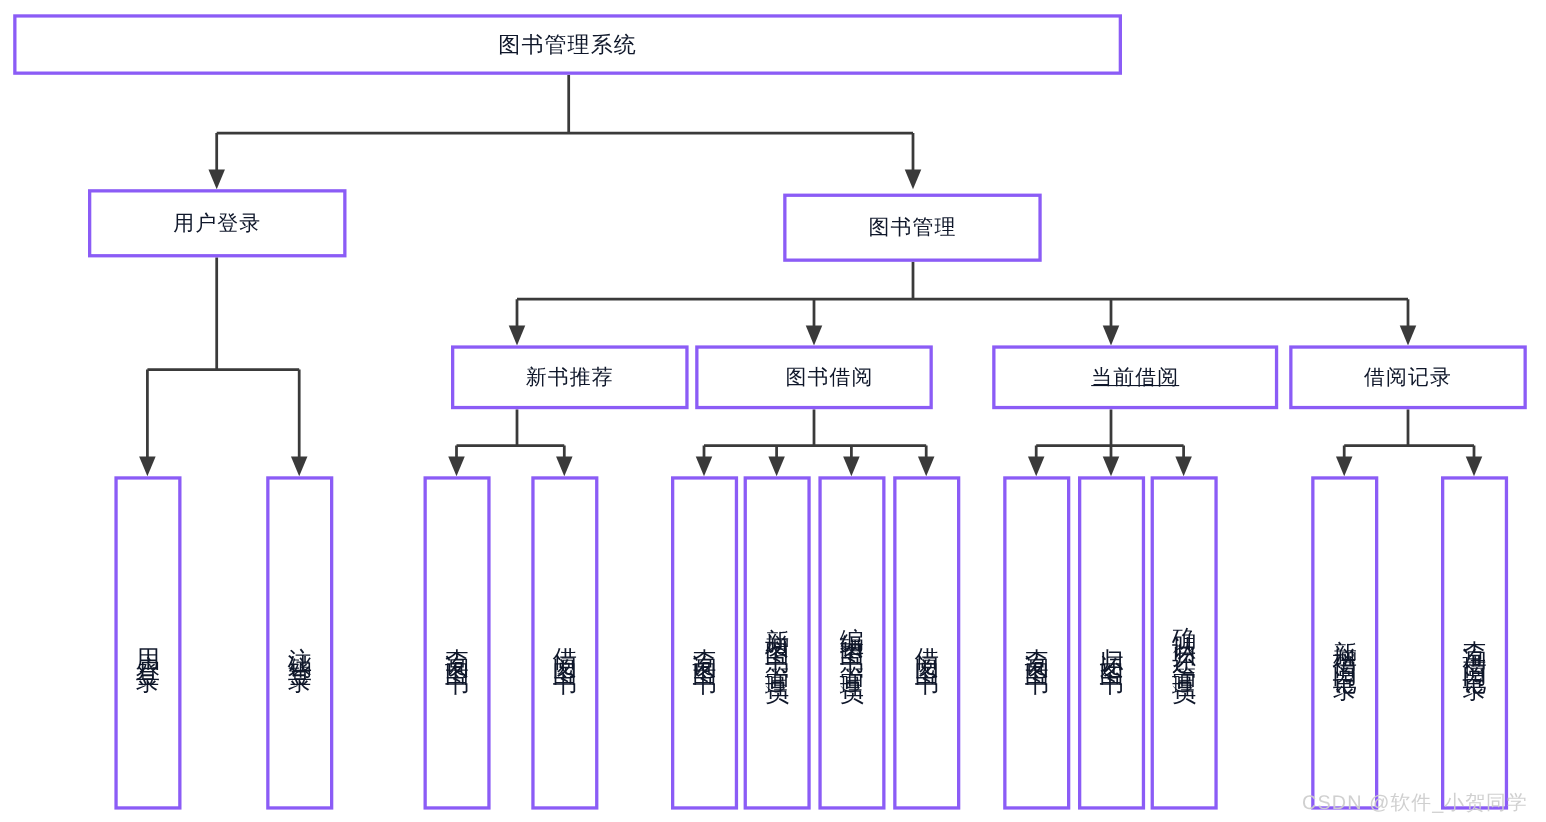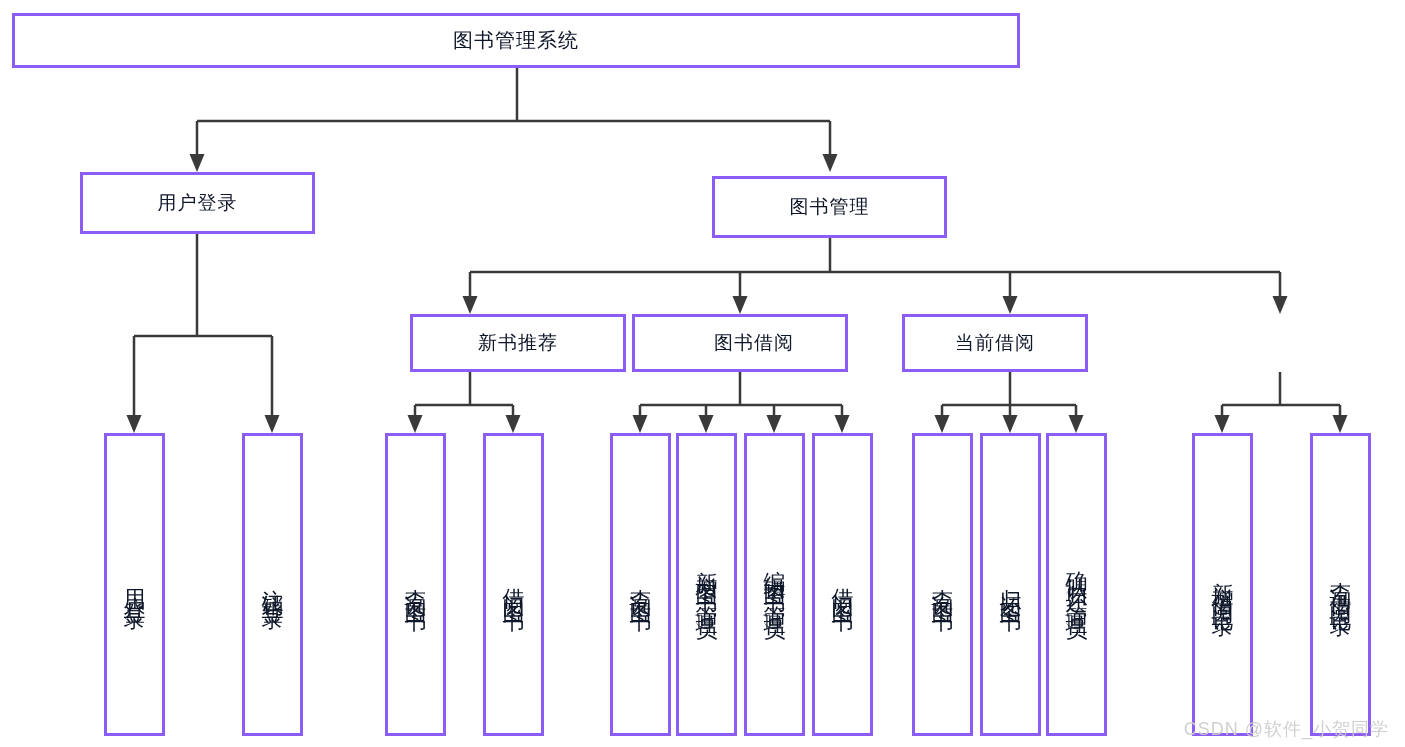--- a/index.html
+++ b/index.html
@@ -99,22 +99,25 @@
   <div class="box h-box" style="left:712px; top:176px; width:235px; height:62px;">
     <span>图书管理</span>
   </div>
 
   <div class="box h-box" style="left:362px; top:314px; width:216px; height:58px;margin-left:48px;">
     <span>新书推荐</span>
   </div>
   <div class="box h-box" style="left:632px; top:314px; width:216px; height:58px;padding-left:28px;">
     <span>图书借阅</span>
   </div>
-  <div class="box h-box" style="left:902px; top:314px; width:186px; height:58px;">
+  <div class="box h-box" style="left:902px; top:314px; width:260px; height:58px;text-decoration:underline;">
     <span>当前借阅</span>
+  </div>
+  <div class="box h-box" style="left:1172px; top:314px; width:216px; height:58px;">
+    <span>借阅记录</span>
   </div>
 
   <div class="box leaf" style="left:104px;">
     <span class="vtext">用户登录</span>
   </div>
   <div class="box leaf" style="left:242px;">
     <span class="vtext">注销登录</span>
   </div>
 
   <div class="box leaf" style="left:385px;">

